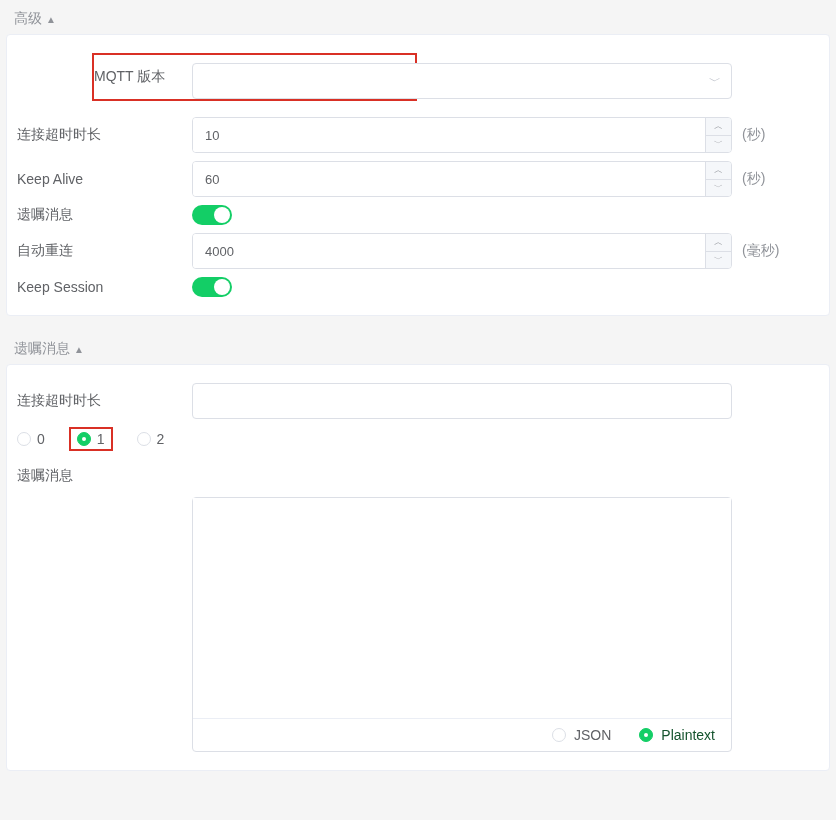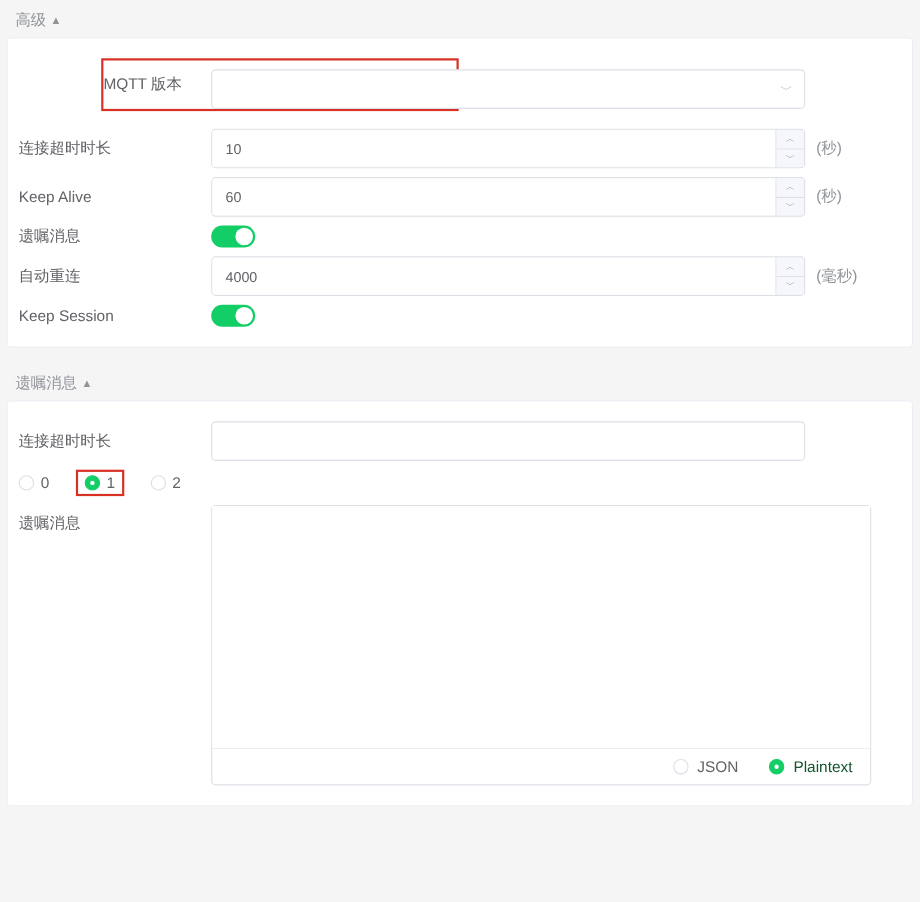--- a/index.html
+++ b/index.html
@@ -192,23 +192,24 @@
   gap: 6px;
 }
 .textarea-wrap {
   display: flex;
   align-items: flex-start;
 }
 .textarea-wrap .form-label { padding-top: 8px; }
 .textarea-box {
   border: 1px solid #dcdfe6;
   border-radius: 4px;
-  width: 600px;
+  width: 540px;
   display: flex;
   flex-direction: column;
+  margin-top: 38px;
 }
 .textarea-field {
   border: none;
   outline: none;
   resize: none;
   padding: 10px 12px;
   font-size: 13px;
   height: 220px;
   font-family: inherit;
 }

